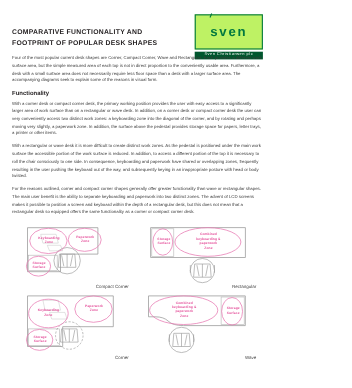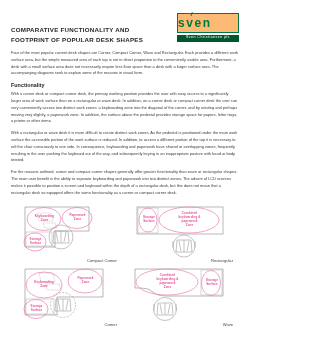--- a/index.html
+++ b/index.html
@@ -13,22 +13,22 @@
   
   .header{display:flex;align-items:flex-start;justify-content:space-between;height:34px;}
   .title{
     font-size:6.2px;font-weight:bold;line-height:1.65;letter-spacing:.25px;
     margin-top:13px;color:#231f20;text-transform:uppercase;
   }
   .title div{white-space:nowrap;}
   .logo{width:62px;margin-top:1px;}
   .logo-box{
     border:1.4px solid #00783f;box-sizing:border-box;
-    height:20px;display:flex;align-items:center;
-    background:#fdba74;position:relative;
+    height:32px;display:flex;align-items:center;justify-content:center;
+    background:#bef264;position:relative;
   }
   .logo-word{
     font-size:12px;font-weight:bold;letter-spacing:1.6px;color:#00783f;
     line-height:1;font-family:"Liberation Sans", sans-serif;position:relative;
   }
   .logo-tick{
     position:absolute;left:13px;top:-1.5px;width:5px;height:4px;
     border-left:1.3px solid #00783f;transform:rotate(22deg);
   }
   .logo-bar{

